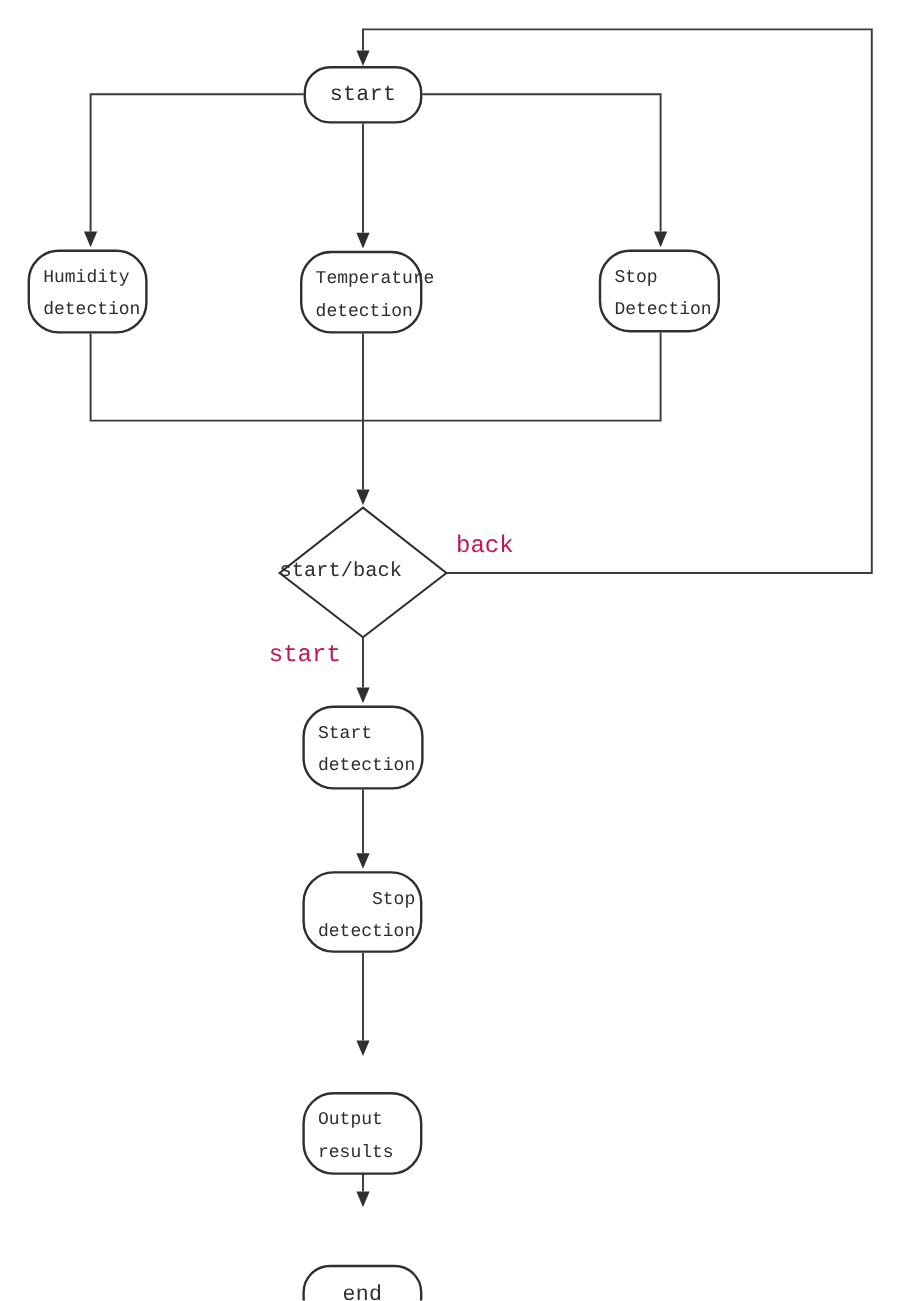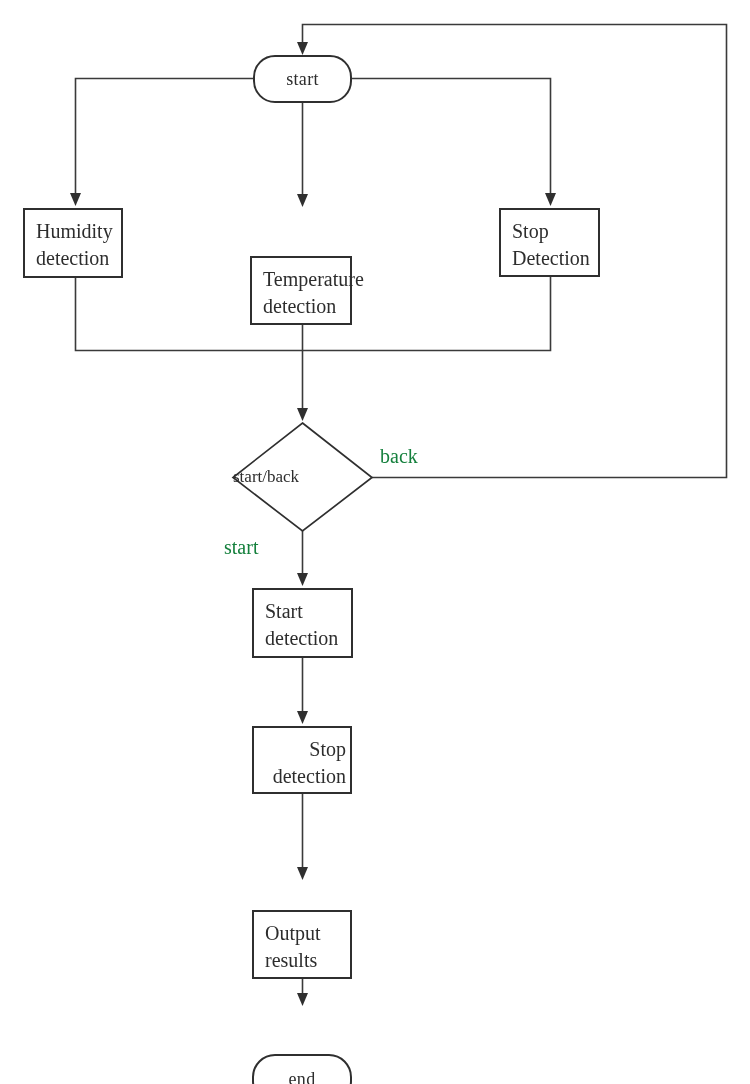--- a/index.html
+++ b/index.html
@@ -1,21 +1,21 @@
 <!DOCTYPE html>
 <html><head>
 <meta charset="utf-8">
 <style>
   html, body { margin: 0; padding: 0; background: #ffffff; }
   .canvas {
     position: relative;
     width: 750px;
     height: 1084px;
     background: #ffffff;
-    font-family: Liberation Serif, serif;
+    font-family: Liberation Mono, monospace;
     color: #2d2d2d;
     overflow: hidden;
   }
   .edges {
     position: absolute;
     left: 0; top: 0;
     width: 750px; height: 1084px;
   }
   .edges path {
     fill: none;
@@ -25,22 +25,23 @@
   .edges polygon.arrow { fill: #2f2f2f; stroke: none; }
   .edges polygon.shape { fill: #ffffff; stroke: #2f2f2f; stroke-width: 1.7; }
   .node {
     position: absolute;
     box-sizing: border-box;
     background: #ffffff;
     border: 2px solid #2f2f2f;
   }
   .box {
     padding: 8px 4px 0 11px;
-    font-size: 20px;
+    font-size: 15px;
     line-height: 27px;
+    border-radius: 26px;
   }
   .box .bl { white-space: nowrap; }
   .terminal {
     display: flex;
     align-items: center;
     justify-content: center;
     font-size: 18px;
     letter-spacing: 0.3px;
   }
   .diamond-label {
@@ -49,21 +50,21 @@
     top: 465px;
     width: 139px;
     text-align: left;
     font-size: 17px;
     line-height: 24px;
   }
   .edge-label {
     position: absolute;
     font-size: 20px;
     line-height: 24px;
-    color: #15803d;
+    color: #be185d;
   }
   .edge-label.back { left: 380px; top: 444px; }
   .edge-label.start { left: 224px; top: 535px; }
 </style>
 </head>
 <body>
 
 <div class="canvas">
 
   <svg class="edges" viewBox="0 0 750 1084" xmlns="http://www.w3.org/2000/svg">
@@ -104,21 +105,21 @@
 
   <div class="node terminal" style="left:253px; top:55px; width:99px; height:48px; border-radius:22px;">
     <span>start</span>
   </div>
 
   <div class="node box" style="left:23px; top:208px; width:100px; height:70px;">
     <div class="bl">Humidity</div>
     <div class="bl">detection</div>
   </div>
 
-  <div class="node box" style="left:250px; top:209px; width:102px; height:69px;margin-top:47px;">
+  <div class="node box" style="left:250px; top:209px; width:102px; height:69px;">
     <div class="bl">Temperature</div>
     <div class="bl">detection</div>
   </div>
 
   <div class="node box" style="left:499px; top:208px; width:101px; height:69px;">
     <div class="bl">Stop</div>
     <div class="bl">Detection</div>
   </div>
 
   <div class="diamond-label">start/back</div>

